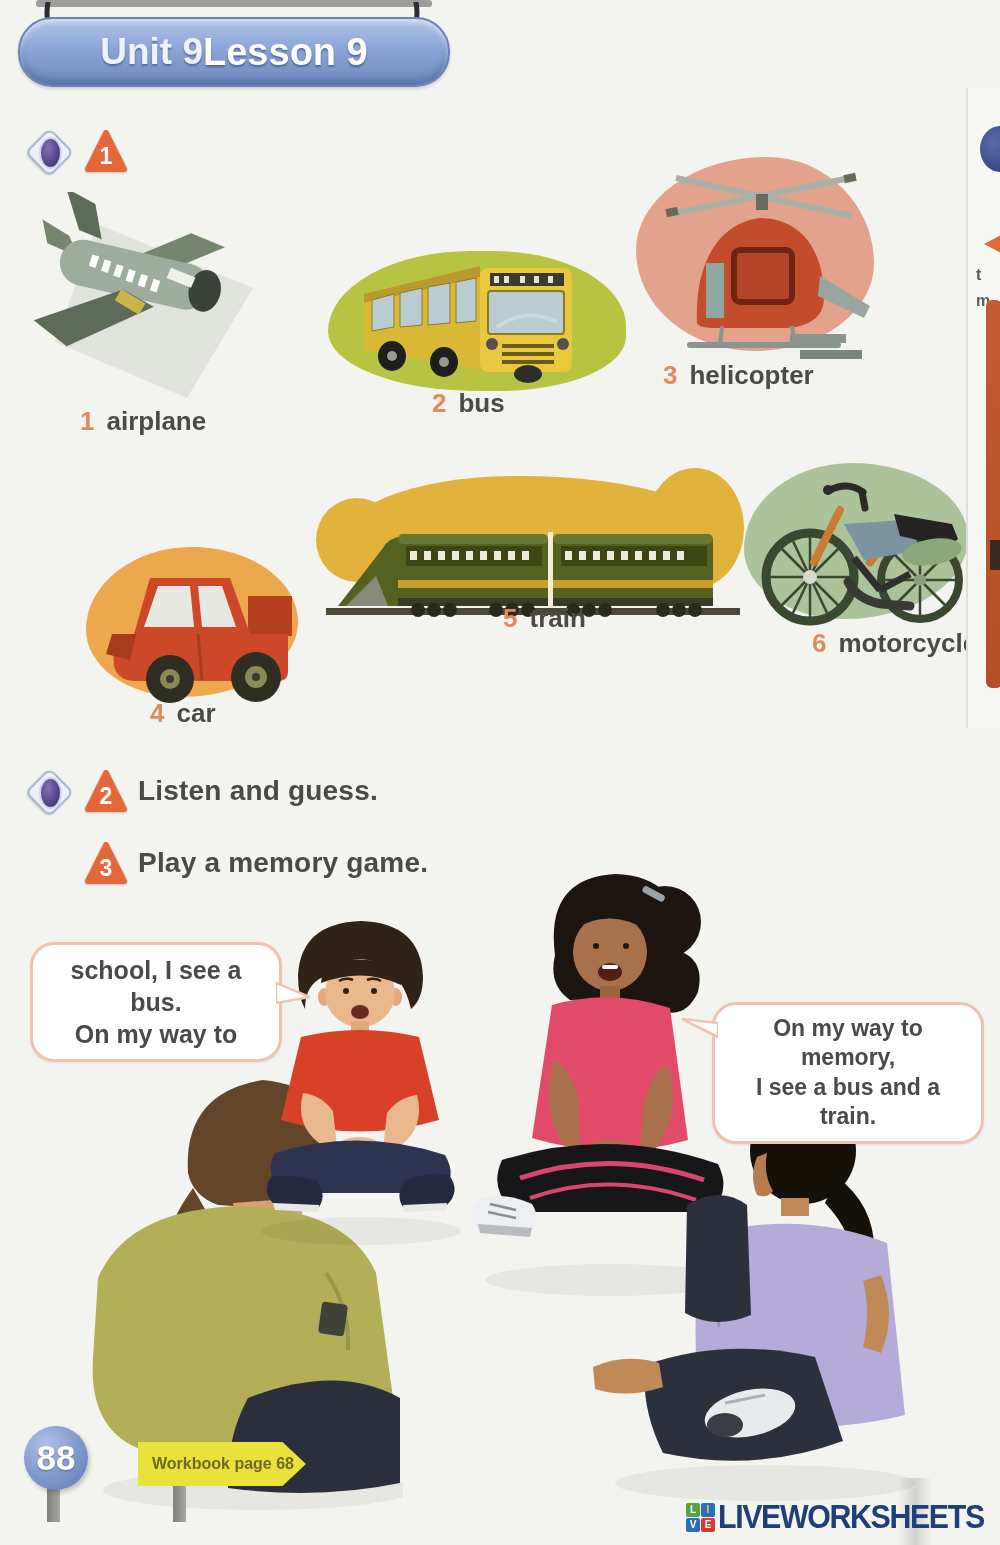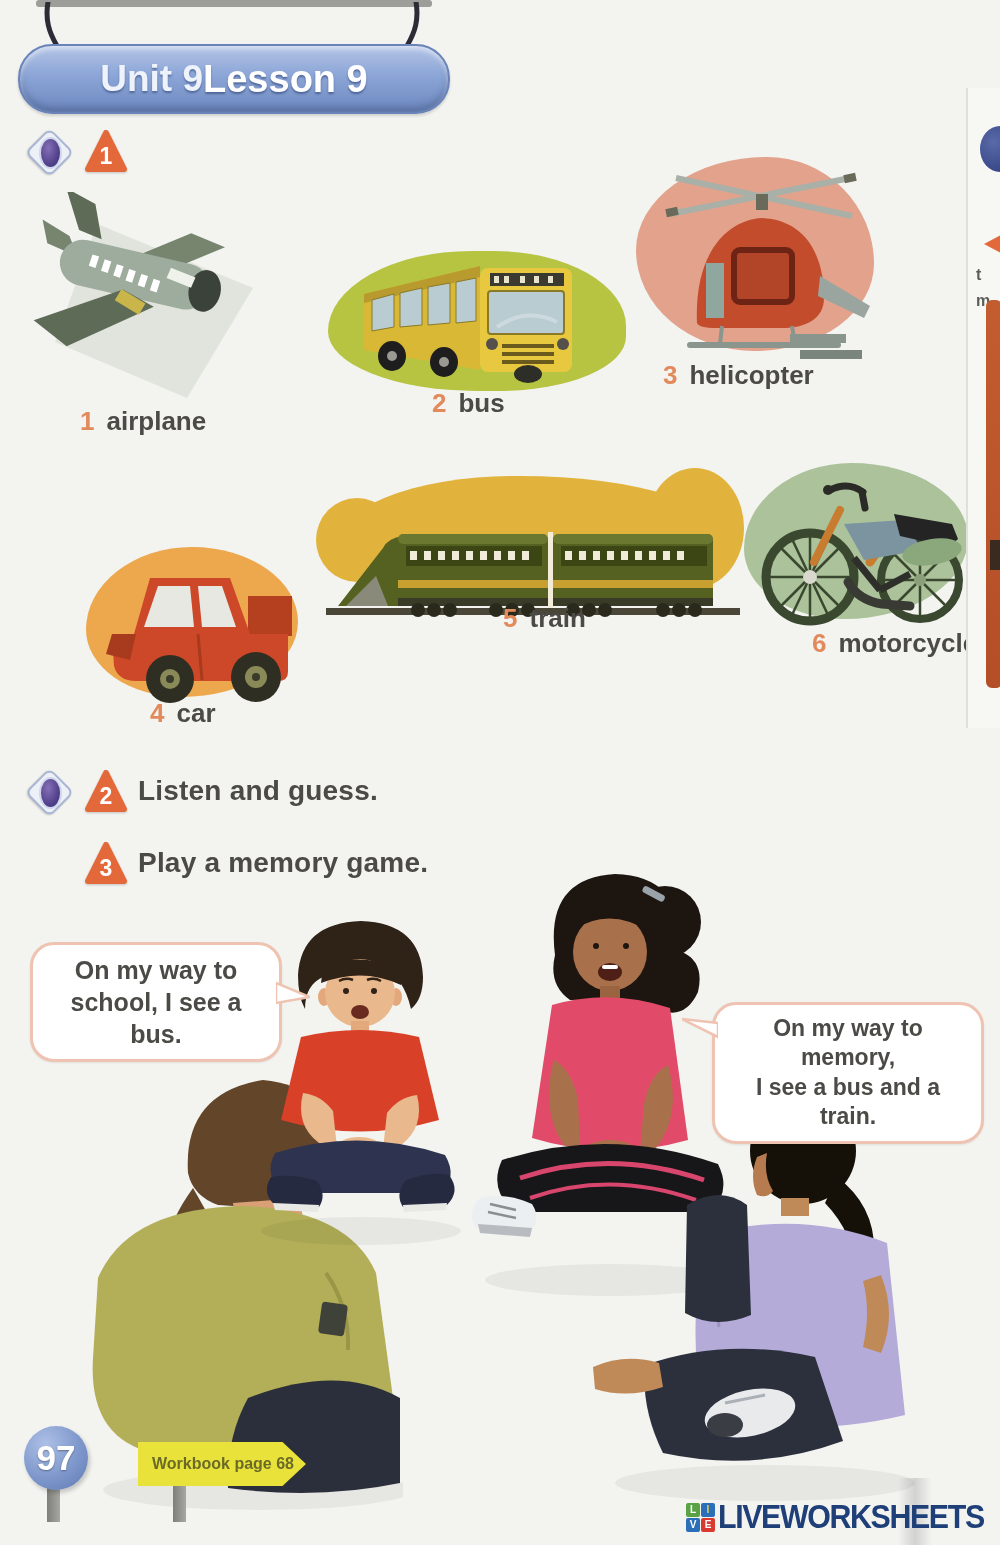--- a/index.html
+++ b/index.html
@@ -5,21 +5,21 @@
   html,body{margin:0;padding:0;}
   body{font-family:"Liberation Sans",sans-serif;background:#ddd;}
   .page{position:relative;width:1000px;height:1545px;overflow:hidden;
         background:var(--page-bg,#f3f3f0);}
   .abs{position:absolute;}
 
   
   .rod{left:36px;top:0;width:396px;height:7px;background:#9d9d99;border-radius:3px;}
   .hook{top:2px;width:18px;height:46px;}
   .hook.l{left:44px;} .hook.r{left:402px;}
-  .banner{left:18px;top:44px;width:428px;height:66px;border-radius:34px;
+  .banner{left:18px;top:17px;width:428px;height:66px;border-radius:34px;
           background:linear-gradient(#b3c4e6 0%,var(--banner-blue,#8ba5d7) 45%,var(--banner-blue-dark,#6e89bf) 100%);
           border:2px solid #6a84ba;box-shadow:inset 0 3px 5px rgba(255,255,255,.55), inset 0 -5px 7px rgba(45,65,110,.35), 0 2px 3px rgba(0,0,0,.15);
           display:flex;align-items:center;justify-content:center;}
   .banner .unit{font-size:37px;font-weight:700;color:#eef2fa;text-shadow:0 2px 2px rgba(40,60,110,.5);}
   .banner .lesson{font-size:38px;font-weight:800;color:#fff;text-shadow:0 2px 2px rgba(40,60,110,.55);}
 
   
   .activity{position:absolute;display:flex;align-items:center;gap:11px;}
   #act1{left:22px;top:124px;} #act2{left:22px;top:764px;} #act3{left:22px;top:840px;}
   .activity .txt{font-size:28px;font-weight:700;color:var(--text-dark,#4b4a47);letter-spacing:.2px;}
@@ -406,22 +406,22 @@
     <path d="M306 190 Q322 230 306 268 L288 262 Q296 226 288 196 Z" fill="#c08a58"></path>
     <path d="M112 120 Q145 100 172 120 L176 230 Q140 245 110 228 Z" fill="#2b303c"></path>
     <path d="M70 280 Q150 252 240 272 L268 356 Q180 388 88 368 Q66 324 70 280 Z" fill="#2b303c"></path>
     <ellipse cx="175" cy="328" rx="46" ry="23" fill="#e8eaec" transform="rotate(-12 175 328)"></ellipse>
     <ellipse cx="150" cy="340" rx="18" ry="12" fill="#3a3e44"></ellipse>
     <path d="M150 318 l40 -8" stroke="#aab0b6" stroke-width="3"></path>
     <path d="M18 282 Q50 268 84 278 L88 302 Q52 314 20 304 Z" fill="#c08a58"></path>
   </svg>
 
   <div class="bubble" id="bub1">
+    <span>school, I see a bus.</span>
     <span>On my way to</span>
-    <span>school, I see a bus.</span>
     <svg class="tail" style="left:100%;top:36px;margin-left:-3px" width="34" height="26">
       <polygon points="0,2 34,16 0,22" fill="#fff" stroke="#eec3b1" stroke-width="2.5"></polygon>
     </svg>
   </div>
   <div class="bubble" id="bub2">
     <span>On my way to memory,</span>
     <span>I see a bus and a train.</span>
     <svg class="tail" style="right:100%;top:12px;margin-right:-3px" width="36" height="28">
       <polygon points="36,6 0,2 36,20" fill="#fff" stroke="#eec3b1" stroke-width="2.5"></polygon>
     </svg>
@@ -432,21 +432,21 @@
     <span class="tri2"></span>
     <span class="ltr" style="top:178px">t</span>
     <span class="ltr" style="top:204px">m</span>
     <span class="strip"></span>
     <span class="notch"></span>
   </div>
 
   <div class="abs post" id="post1"></div>
   <div class="abs post" id="post2"></div>
   <div class="abs badge">
-    <span>97</span>
+    <span>88</span>
   </div>
   <div class="abs wb-arrow">
     <span>Workbook page 68</span>
   </div>
   <div class="abs curl"></div>
   <div class="abs brand">
     <span class="logo-grid">
       <b class="lg-0">L</b>
       <b class="lg-1">I</b>
       <b class="lg-2">V</b>

